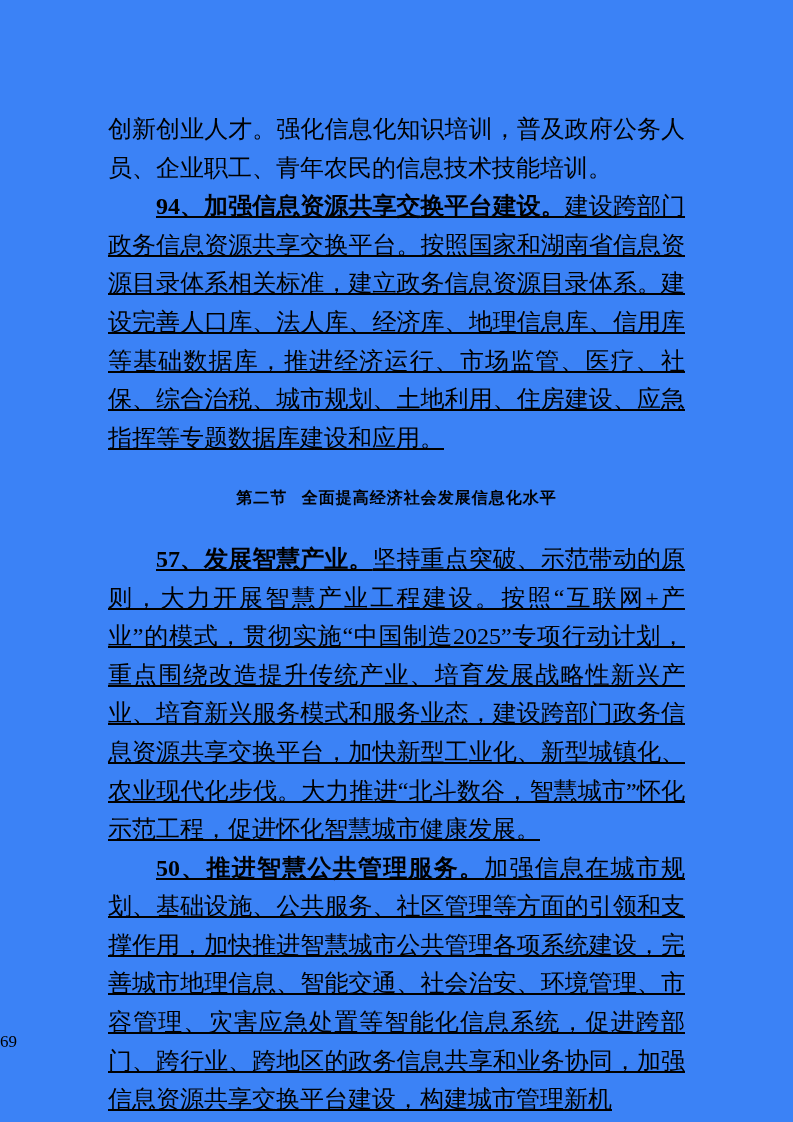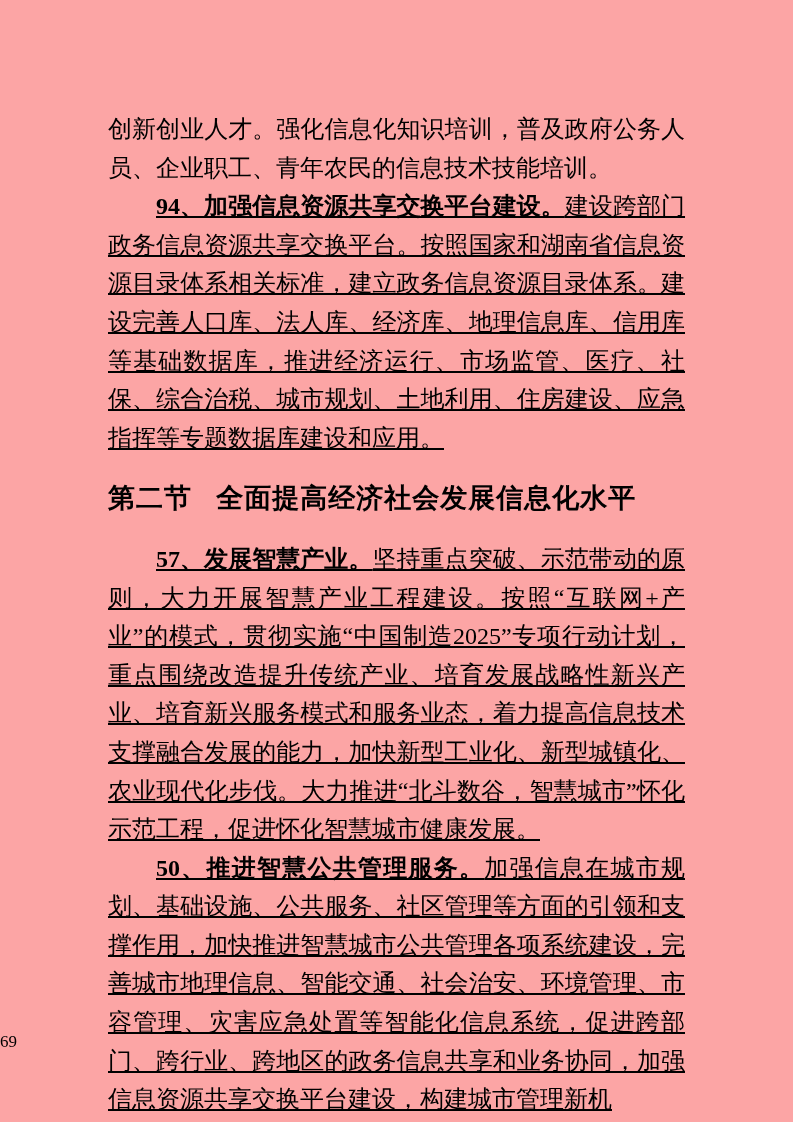--- a/index.html
+++ b/index.html
@@ -1,42 +1,42 @@
 <!DOCTYPE html>
 <html><head>
 <meta charset="utf-8">
 <style>
   * { margin: 0; padding: 0; box-sizing: border-box; }
   html, body { background: #e8e8e8; }
   .page {
     width: 793px;
     height: 1122px;
     margin: 0 auto;
-    background: #fca5a5;
+    background: #3b82f6;
     position: relative;
     overflow: hidden;
     font-family: "Liberation Serif", "DejaVu Serif", serif;
     color: #000000;
   }
   .content {
     position: absolute;
     left: 108px;
     right: 108px;
     top: 110px;
     font-size: 24px;
     line-height: 38.6px;
     text-align: justify;
   }
   .para { text-align: justify; }
   .para.indent { text-indent: 2em; text-decoration: underline; }
   .lead { font-weight: bold; }
   .section-heading {
-    font-size: 27px;
+    font-size: 16px;
     font-weight: bold;
-    text-align: left;
+    text-align: center;
     text-indent: 0;
     margin: 22px 0 22px 0;
     letter-spacing: 1px;
   }
   .section-heading .section-label { margin-right: 0.9em; }
   .page-number {
     position: absolute;
     bottom: 72px;
     left: 0;
     right: 0;
@@ -50,20 +50,20 @@
 
 <div class="page">
   <div class="content">
 
     <p class="para"><span>创新创业人才。强化信息化知识培训，普及政府公务人员、企业职工、青年农民的信息技术技能培训。</span></p>
 
     <p class="para indent"><span class="lead">94、加强信息资源共享交换平台建设。</span><span>建设跨部门政务信息资源共享交换平台。按照国家和湖南省信息资源目录体系相关标准，建立政务信息资源目录体系。建设完善人口库、法人库、经济库、地理信息库、信用库等基础数据库，推进经济运行、市场监管、医疗、社保、综合治税、城市规划、土地利用、住房建设、应急指挥等专题数据库建设和应用。</span></p>
 
     <h2 class="section-heading"><span class="section-label">第二节</span><span>全面提高经济社会发展信息化水平</span></h2>
 
-    <p class="para indent"><span class="lead">57、发展智慧产业。</span><span>坚持重点突破、示范带动的原则，大力开展智慧产业工程建设。按照“互联网+产业”的模式，贯彻实施“中国制造2025”专项行动计划，重点围绕改造提升传统产业、培育发展战略性新兴产业、培育新兴服务模式和服务业态，着力提高信息技术支撑融合发展的能力，加快新型工业化、新型城镇化、农业现代化步伐。大力推进“北斗数谷，智慧城市”怀化示范工程，促进怀化智慧城市健康发展。</span></p>
+    <p class="para indent"><span class="lead">57、发展智慧产业。</span><span>坚持重点突破、示范带动的原则，大力开展智慧产业工程建设。按照“互联网+产业”的模式，贯彻实施“中国制造2025”专项行动计划，重点围绕改造提升传统产业、培育发展战略性新兴产业、培育新兴服务模式和服务业态，建设跨部门政务信息资源共享交换平台，加快新型工业化、新型城镇化、农业现代化步伐。大力推进“北斗数谷，智慧城市”怀化示范工程，促进怀化智慧城市健康发展。</span></p>
 
     <p class="para indent"><span class="lead">50、推进智慧公共管理服务。</span><span>加强信息在城市规划、基础设施、公共服务、社区管理等方面的引领和支撑作用，加快推进智慧城市公共管理各项系统建设，完善城市地理信息、智能交通、社会治安、环境管理、市容管理、灾害应急处置等智能化信息系统，促进跨部门、跨行业、跨地区的政务信息共享和业务协同，加强信息资源共享交换平台建设，构建城市管理新机</span></p>
 
   </div>
 
   <div class="page-number">69</div>
 </div>
 
 </body></html>

